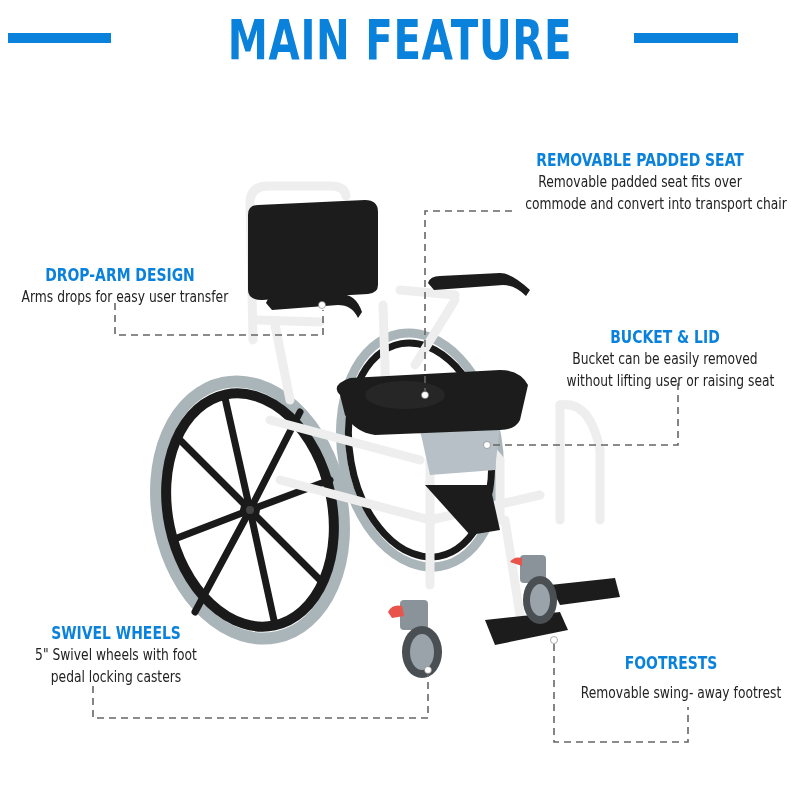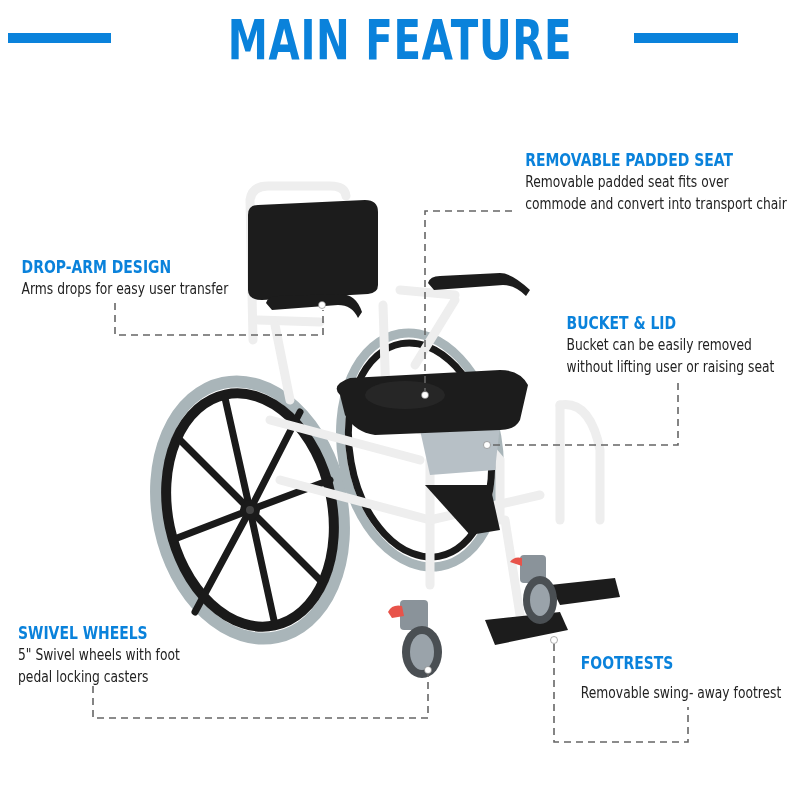--- a/index.html
+++ b/index.html
@@ -11,36 +11,36 @@
   #bar-right { left: 634px; width: 103px; width: 104px; }
 
   .main-title {
     position: absolute; left: 150px; top: 10px; width: 500px; height: 60px;
     text-align: center; color: #0a82db; font-weight: bold;
     font-family: "DejaVu Sans", sans-serif; font-size: 56px; line-height: 60px;
     transform: scaleX(0.72); transform-origin: center;
     letter-spacing: 1px;
   }
 
-  .callout { position: absolute; }
+  .callout { position: absolute; text-align: center; }
   .callout .heading {
     color: #0a82db; font-weight: bold; font-family: "DejaVu Sans", sans-serif;
     font-size: 17px; line-height: 22px; white-space: nowrap;
     transform: scaleX(0.82); transform-origin: center;
   }
   .callout .desc {
     color: #222; font-family: "DejaVu Sans", sans-serif;
     font-size: 15px; line-height: 22px; white-space: nowrap;
     transform: scaleX(0.82); transform-origin: center;
   }
 
   #callout-seat { left: 500px; top: 149px; width: 280px; }
-  #callout-droparm { left: 0px; top: 256px; width: 240px; }
-  #callout-bucket { left: 545px; top: 312px; width: 240px; }
-  #callout-wheels { left: 0px; top: 622px; width: 200px; }
+  #callout-droparm { left: 0px; top: 264px; width: 240px; }
+  #callout-bucket { left: 545px; top: 326px; width: 240px; }
+  #callout-wheels { left: 16px; top: 622px; width: 200px; }
   #callout-footrests { left: 561px; top: 652px; width: 220px; }
 
   svg.overlay { position: absolute; left: 0; top: 0; width: 800px; height: 800px; }
 </style>
 </head>
 <body>
 
 <div id="bar-left" class="title-bar"></div>
 <div id="bar-right" class="title-bar"></div>
 <div class="main-title">MAIN FEATURE</div>

